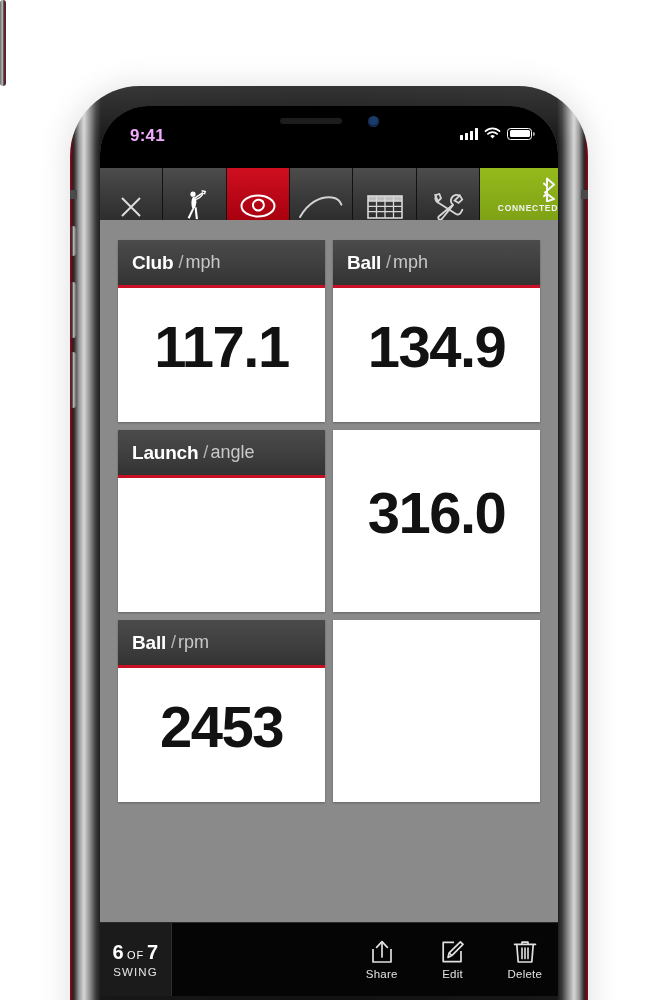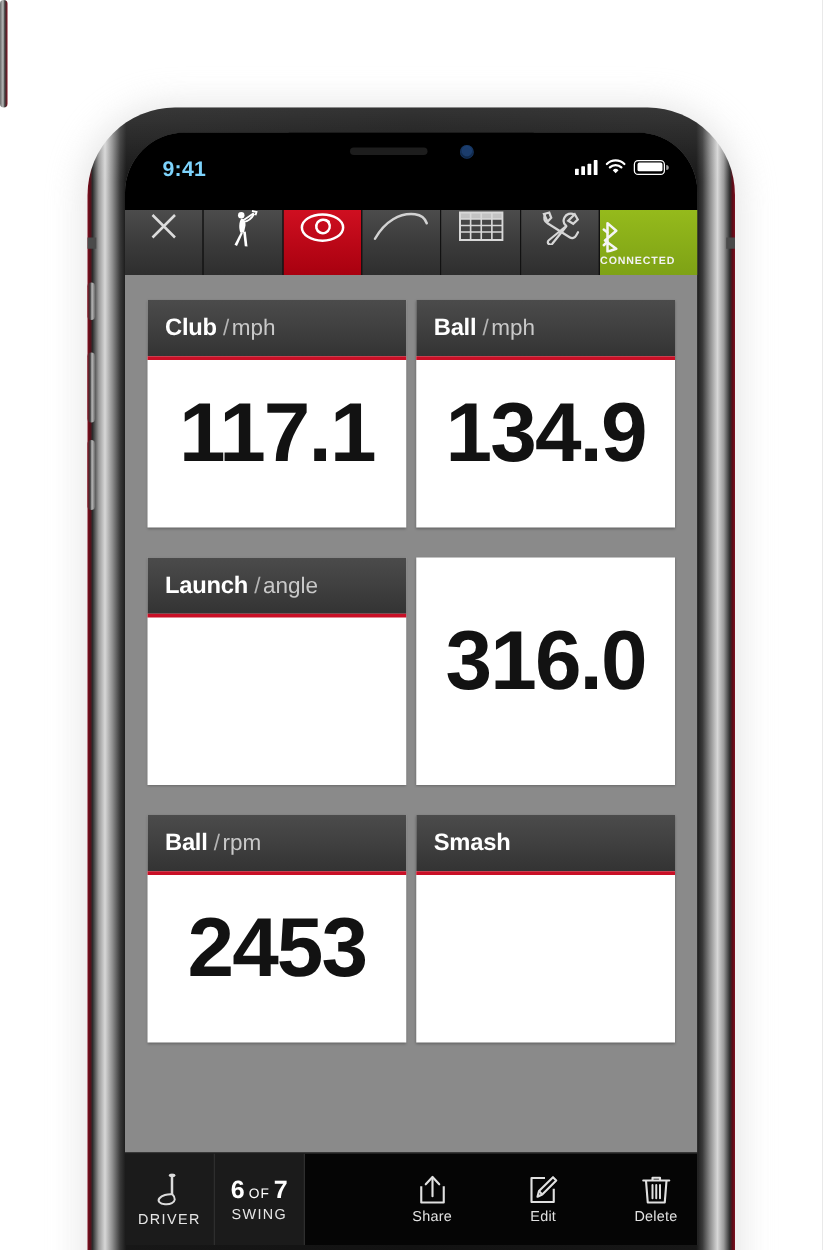--- a/index.html
+++ b/index.html
@@ -72,21 +72,21 @@
   
   .screen {
     position: absolute; left: 0; top: 0; width: 458px; height: 890px;
     background: #8a8a8a;
     display: flex; flex-direction: column;
   }
 
   
   .statusbar {
     position: relative;
-    height: 62px; background: #000; color:#7dd3fc; flex: 0 0 auto;
+    height: 62px; background: #000; color:#f0abfc; flex: 0 0 auto;
   }
   .status-time {
     position:absolute; left: 30px; top: 20px;
     font-size: 17px; font-weight: bold; letter-spacing: .2px;
   }
   .status-right { position:absolute; right: 26px; top: 21px; display:flex; align-items:center; gap:6px; }
   .bars { display:flex; align-items:flex-end; gap:2px; height:12px; }
   .bars i { width:3px; background:#fff; border-radius:.5px; display:block; }
   .bars i:nth-child(1){height:5px}
   .bars i:nth-child(2){height:7px}
@@ -115,75 +115,75 @@
     background: radial-gradient(circle at 50% 45%, #1b3c6b 0 45%, #091a31 60%, #050a14 100%);
     box-shadow: inset 0 0 2px #2a5fa8;
   }
 
   
   .toolbar { display:flex; height: 52px; flex:0 0 auto; background:#1a1a1a; }
   .tab {
     flex:1 1 0; position:relative;
     background: linear-gradient(180deg, #4c4c4c 0%, #3a3a3a 55%, #2e2e2e 100%);
     border-right: 1px solid #111;
-    display:flex; align-items:flex-start; justify-content:center;
+    display:flex; align-items:flex-end; justify-content:center;
   }
   .tab:last-child { border-right: none; }
   .tab.active { background: linear-gradient(180deg,#cf0f20 0%, #a8000f 100%); }
   .tab.connected {
     background: linear-gradient(180deg,#95ba1c 0%, #7ea215 100%);
     flex: 1.25 1 0;
     flex-direction: column; gap: 1px; padding-top:2px;
   }
   .tab svg { display:block; }
   .conn-label { font-size: 8.5px; font-weight: bold; color:#f2f2f2; letter-spacing:.7px; }
 
   
   .cards { flex: 1 1 auto; padding: 20px 18px 0 18px; }
-  .row { display:flex; gap: 8px; margin-bottom: 24px; }
+  .row { display:flex; gap: 8px; margin-bottom: 8px; }
   .card {
     flex:1 1 0;
     background:#fff;
     box-shadow: 0 1px 2px rgba(0,0,0,.28);
     display:flex; flex-direction:column;
     height: 182px;
   }
   .card-head {
     height: 48px;
     background: linear-gradient(180deg,#4b4b4b 0%, #414141 45%, #333333 100%);
     border-bottom: 3px solid #c90f26;
     display:flex; align-items:center; padding: 0 0 0 14px;
     gap: 5px;
   }
   .card-label { font-size: 19px; font-weight: bold; color:#fff; letter-spacing:-.2px; }
   .card-unit  { font-size: 18px; color:#c9c9c9; font-weight: normal; }
   .card-unit .slash { color:#b4b4b4; margin-right:2px; }
   .card-value {
     flex:1 1 auto; display:flex; align-items:center; justify-content:center;
-    font-size: 67px; font-weight: bold; color:#121212;
+    font-size: 58px; font-weight: bold; color:#121212;
     letter-spacing: -1.5px;
     padding-bottom: 18px;
   }
 
   
   .bottombar {
     flex: 0 0 auto; height: 74px; background: #050505;
     display:flex; align-items:stretch;
     border-top: 1px solid #2a2a2a;
   }
   .bb-cell {
     width: 72px; background:#1b1b1b;
     border-right: 1px solid #2e2e2e;
     display:flex; flex-direction:column; align-items:center; justify-content:center; gap:2px;
   }
   .bb-cell .cap { font-size: 11.5px; color:#e6e6e6; letter-spacing: 1.1px; }
   .swing-num { color:#fff; letter-spacing:.4px; display:flex; align-items:baseline; gap:3px; }
   .swing-num b { font-size: 20px; font-weight: bold; }
   .swing-num em { font-size: 11px; font-style:normal; letter-spacing:.8px; }
-  .bb-actions { flex:1 1 auto; display:flex; align-items:center; justify-content:flex-end; gap:60px; padding-right: 16px; }
+  .bb-actions { flex:1 1 auto; display:flex; align-items:center; justify-content:flex-end; gap:42px; padding-right: 16px; }
   .bb-action { display:flex; flex-direction:column; align-items:center; gap:3px; }
   .bb-action .cap2 { font-size: 11.5px; color:#e2e2e2; letter-spacing:.2px; }
 </style>
 </head>
 <body>
 
 <div id="stage">
 
   <div class="phone-shadow"></div>
   <div class="phone-outer"></div>
@@ -318,38 +318,26 @@
         <div class="row">
           <div class="card">
             <div class="card-head">
               <span class="card-label">Ball</span>
               <span class="card-unit"><span class="slash">/</span><span>rpm</span></span>
             </div>
             <div class="card-value">2453</div>
           </div>
 
           <div class="card">
-            <div class="card-head">
-              <span class="card-label">Smash</span>
-            </div>
           </div>
         </div>
       </div>
 
       <div class="bottombar">
 
-        <div class="bb-cell">
-          <svg width="26" height="30" viewBox="0 0 26 30">
-            <path d="M14.6 2 V17" stroke="#dcdcdc" stroke-width="2" stroke-linecap="round" fill="none"></path>
-            <path d="M13.4 2.2 h2.6" stroke="#dcdcdc" stroke-width="2.6" stroke-linecap="round" fill="none"></path>
-            <path d="M14.8 17.4 C11 17 6.4 18.4 4.6 20.6 2.8 22.8 4.6 25 9 25.4
-                     c4.4 .4 7.6-1.4 7.8-3.8 .1-1.6 -.6-3 -2 -4.2 Z" fill="none" stroke="#dcdcdc" stroke-width="1.6"></path>
-          </svg>
-          <div class="cap">DRIVER</div>
-        </div>
 
         <div class="bb-cell">
           <div class="swing-num">
             <b>6</b>
             <em>OF</em>
             <b>7</b>
           </div>
           <div class="cap">SWING</div>
         </div>
 

